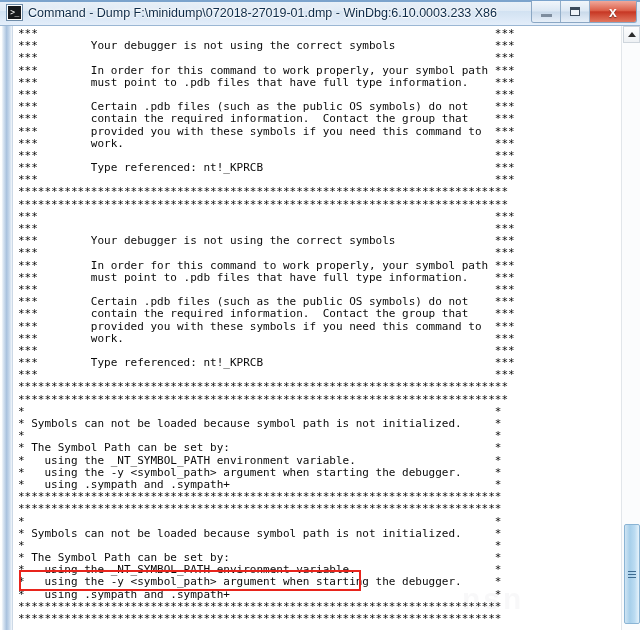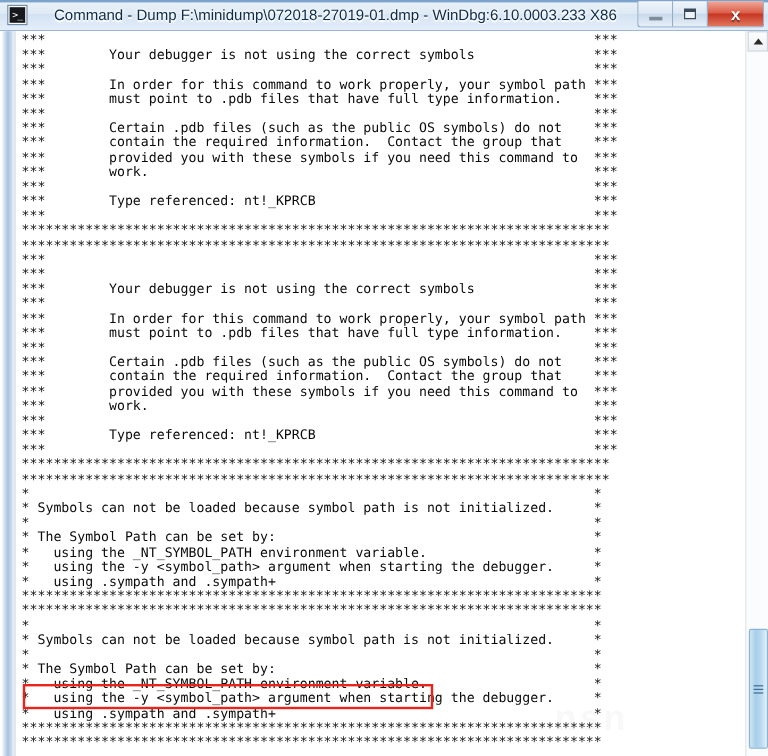--- a/index.html
+++ b/index.html
@@ -62,21 +62,21 @@
     background: #15181c;
     color: #ffffff;
     font-family: "DejaVu Sans Mono", monospace;
     font-size: 8px;
     line-height: 13px;
     text-align: center;
     letter-spacing: -0.5px;
   }
 
   #title-text {
-    margin-left: 22px;
+    margin-left: 5px;
     font-size: 12.5px;
     color: #0d2a47;
     white-space: nowrap;
     text-shadow: 0 0 3px #ffffff, 0 0 5px #ffffff, 0 1px 0 #ffffff;
     flex: 1 1 auto;
     overflow: hidden;
   }
 
   #window-controls {
     position: absolute;

